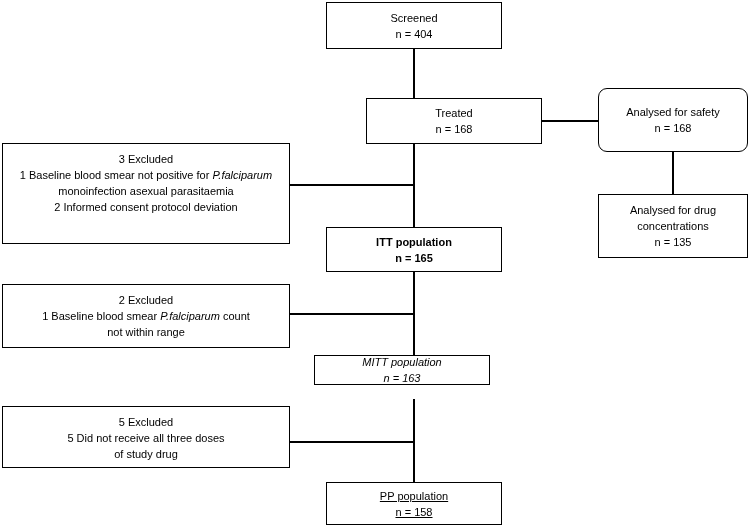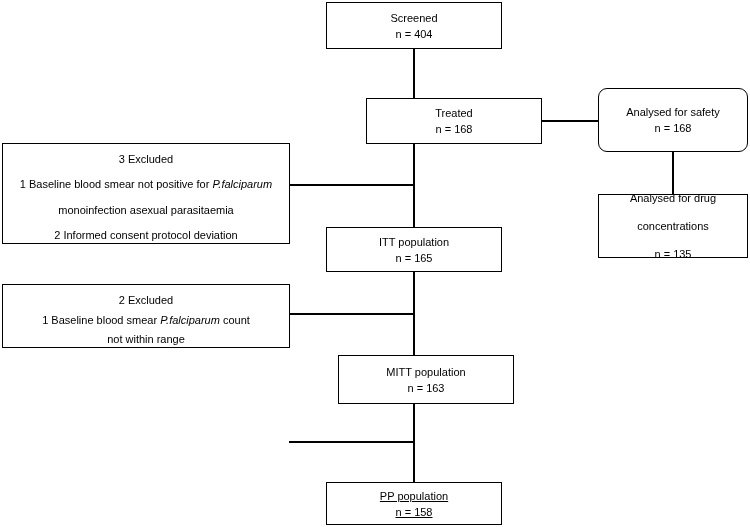--- a/index.html
+++ b/index.html
@@ -28,21 +28,21 @@
     color: #000000;
     font-size: 11px;
     line-height: 16px;
     z-index: 2;
   }
   .box .ln {
     display: block;
     white-space: nowrap;
   }
   .box.excl {
-    justify-content: space-between;
+    justify-content: flex-start;
     padding-top: 7px;
   }
   .box.excl .ln {
     white-space: nowrap;
   }
   .ital {
     font-style: italic;
   }
   .conn {
     position: absolute;
@@ -78,53 +78,58 @@
   <div class="box" style="left:326px; top:2px; width:176px; height:47px;">
     <span class="ln">Screened</span>
     <span class="ln">n = 404</span>
   </div>
 
   <div class="box" style="left:326px; top:98px; width:176px; height:46px;margin-left:40px;">
     <span class="ln">Treated</span>
     <span class="ln">n = 168</span>
   </div>
 
-  <div class="box" style="left:326px; top:227px; width:176px; height:45px;">
+  <div class="box" style="left:326px; top:227px; width:176px; height:45px;font-weight:bold;">
     <span class="ln">ITT population</span>
     <span class="ln">n = 165</span>
   </div>
 
-  <div class="box" style="left:338px; top:355px; width:176px; height:49px;">
+  <div class="box" style="left:314px; top:355px; width:176px; height:30px;font-style:italic;">
     <span class="ln">MITT population</span>
     <span class="ln">n = 163</span>
   </div>
 
   <div class="box" style="left:326px; top:482px; width:176px; height:43px;text-decoration:underline;">
     <span class="ln">PP population</span>
     <span class="ln">n = 158</span>
   </div>
 
   <div class="box" style="left:598px; top:88px; width:150px; height:64px;border-radius:9px;">
     <span class="ln">Analysed for safety</span>
     <span class="ln">n = 168</span>
   </div>
 
-  <div class="box" style="left:598px; top:194px; width:150px; height:64px;gap:12px;">
+  <div class="box" style="left:598px; top:194px; width:150px; height:64px;">
     <span class="ln">Analysed for drug</span>
     <span class="ln">concentrations</span>
     <span class="ln">n = 135</span>
   </div>
 
   <div class="box excl" style="left:2px; top:143px; width:288px; height:101px;">
     <span class="ln">3  Excluded</span>
     <span class="ln"><span>1 Baseline blood smear not positive for </span><span class="ital">P.falciparum</span></span>
     <span class="ln">monoinfection asexual parasitaemia</span>
     <span class="ln">2 Informed consent protocol deviation</span>
   </div>
 
   <div class="box excl" style="left:2px; top:284px; width:288px; height:64px;">
     <span class="ln">2 Excluded</span>
     <span class="ln"><span>1 Baseline blood smear </span><span class="ital">P.falciparum</span><span> count</span></span>
     <span class="ln">not within range</span>
   </div>
 
+  <div class="box excl" style="left:2px; top:406px; width:288px; height:62px;">
+    <span class="ln">5 Excluded</span>
+    <span class="ln">5 Did not receive all three doses</span>
+    <span class="ln">of study drug</span>
+  </div>
 
 </div>
 
 </body></html>

